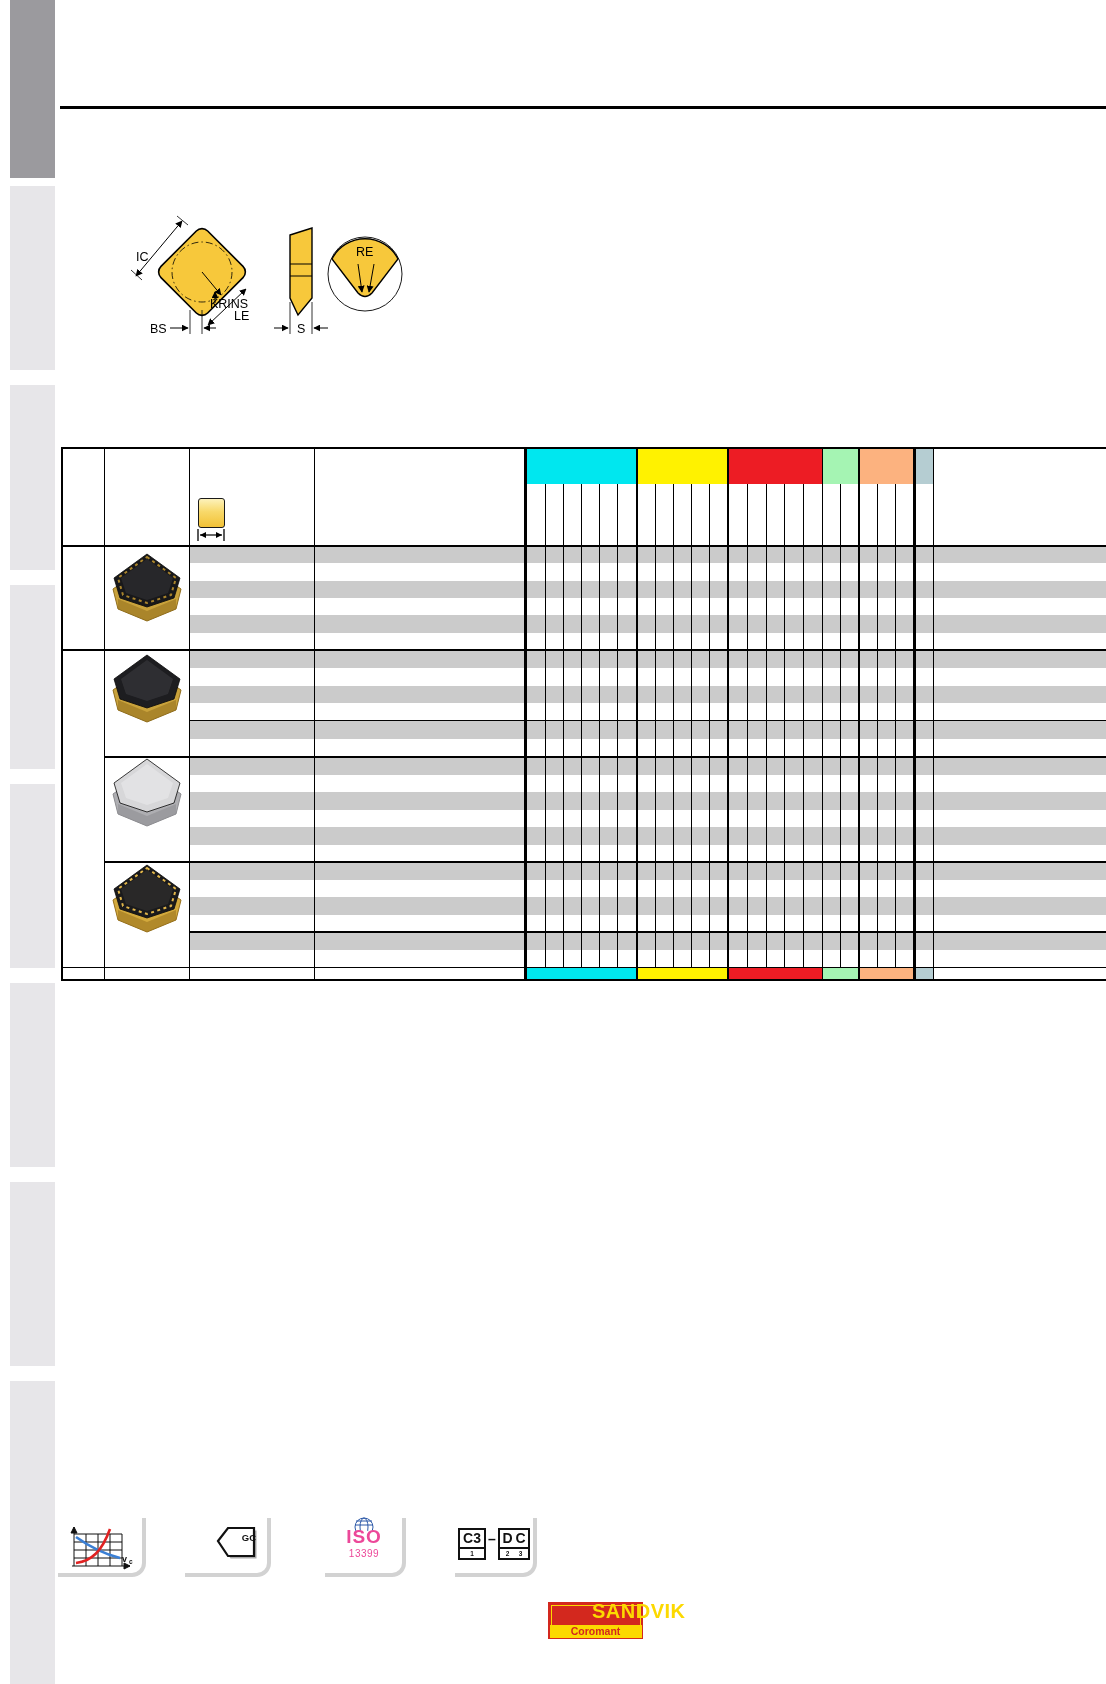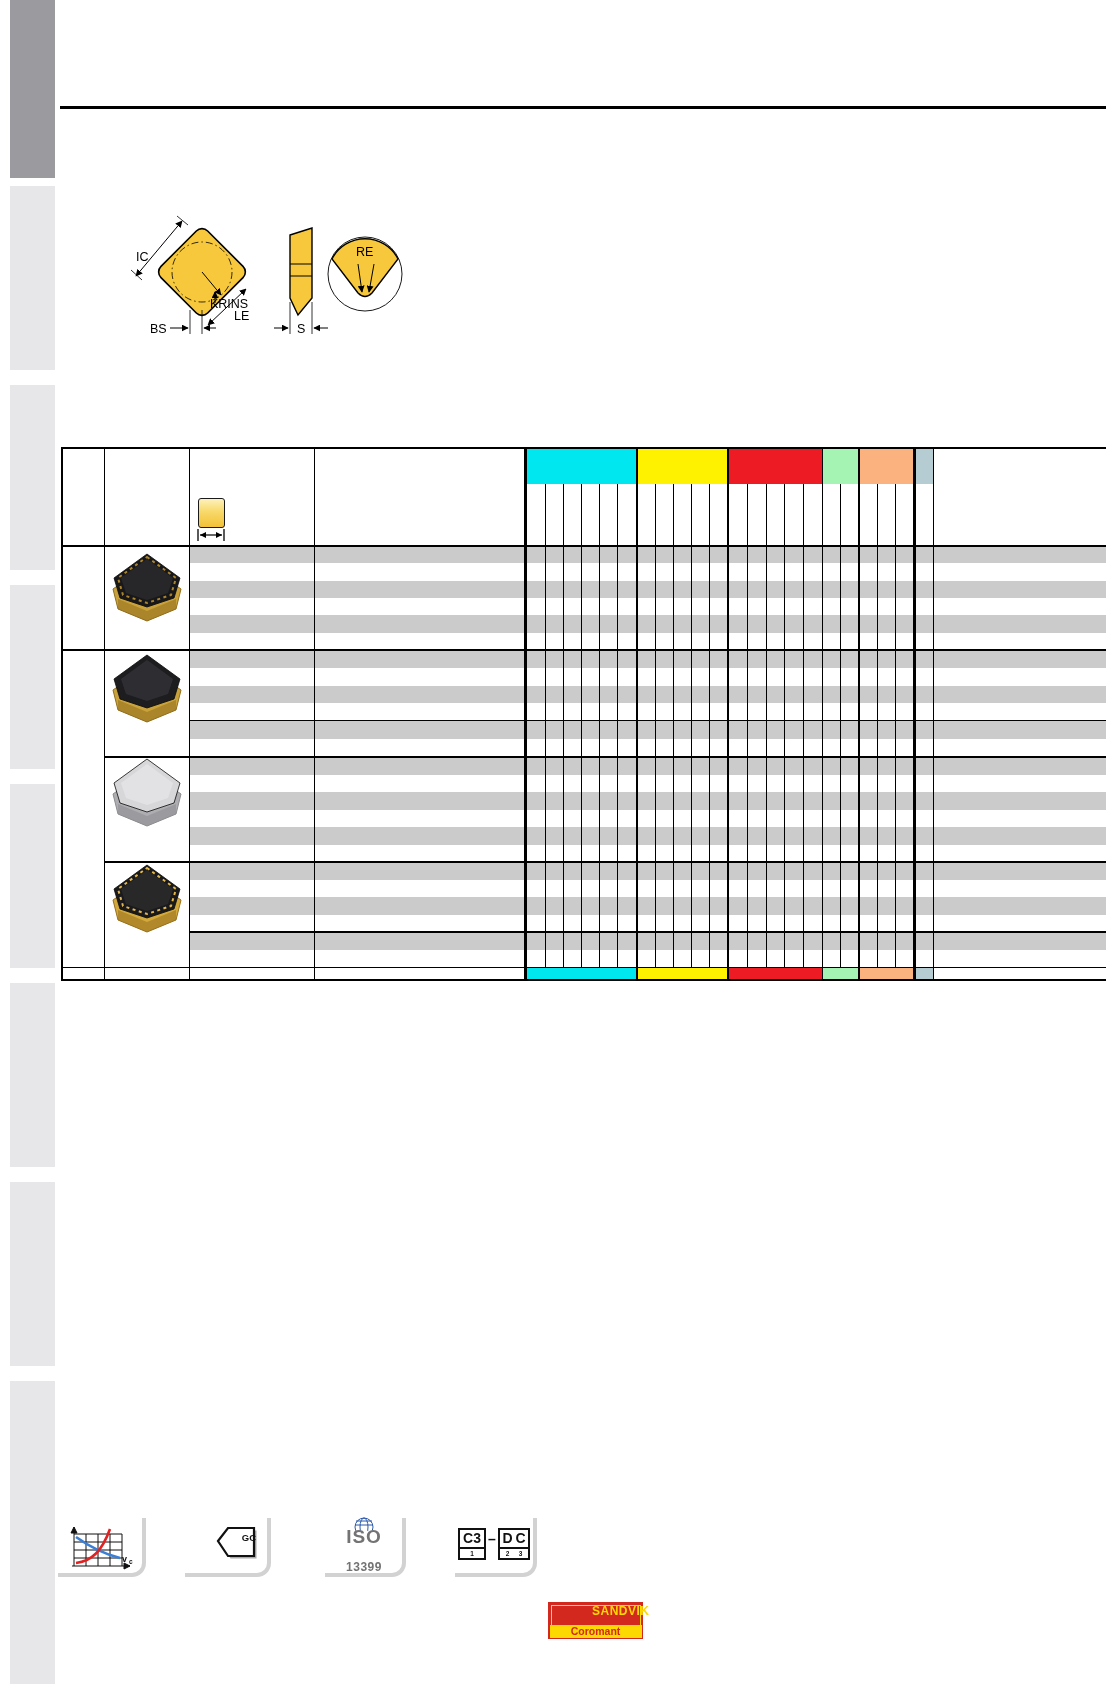--- a/index.html
+++ b/index.html
@@ -18,34 +18,34 @@
   #tbl-stripes,#tbl-bands,#tbl-lines,#tbl-cells{position:absolute;left:0;top:0;}
   
   #hdr-icon{left:196px;top:497px;width:30px;height:46px;}
   #hdr-icon .sq{position:absolute;left:2px;top:1px;width:25px;height:28px;border:1.6px solid #1a1a1a;border-radius:3px;
      background:linear-gradient(180deg,#fdf2bb 0%,#f8d96a 45%,#f2c136 100%);}
   
   .insert-svg{position:absolute;width:80px;height:76px;}
   
   .tile{position:absolute;height:55px;border-right:4px solid #d2d2d2;border-bottom:4px solid #d2d2d2;border-bottom-right-radius:14px;}
   #gc-label{position:absolute;left:0;top:10px;width:34px;text-align:right;font-size:9.5px;font-weight:bold;color:#111;}
-  #iso-box{text-align:center;color:#737373;}
+  #iso-box{text-align:center;color:#ec4899;}
   #iso-globe{display:block;margin:0 auto -2px auto;}
   #iso-line1{font-size:19px;font-weight:900;letter-spacing:1px;line-height:16px;}
-  #iso-line2{font-size:12px;font-weight:bold;letter-spacing:.5px;margin-top:15px;}
+  #iso-line2{font-size:10px;font-weight:normal;letter-spacing:.5px;margin-top:3px;}
   
   .code-box{position:absolute;border:2px solid #111;background:#fff;color:#111;font-weight:bold;text-align:center;}
   .code-main{font-size:14px;line-height:17px;height:17px;}
   .code-sub{font-size:6.5px;line-height:9px;height:9px;border-top:2px solid #111;}
   #code-dash{position:absolute;font-size:14px;font-weight:bold;color:#111;}
   
   #logo{left:548px;top:1602px;width:95px;height:37px;background:#d3281e;padding:0;}
   #logo .inner{position:absolute;left:2.5px;top:2.5px;right:2.5px;bottom:2.5px;border:1.6px solid #fcd900;}
   #logo .sandvik{position:absolute;left:0;right:0;top:0;height:17px;color:#fcd900;font-weight:bold;
-     font-size:12px;letter-spacing:.5px;text-align:right;line-height:18px;font-stretch:condensed;padding-left:44px;}
+     font-size:20px;letter-spacing:.5px;text-align:right;line-height:18px;font-stretch:condensed;padding-left:44px;}
   #logo .cor-bar{position:absolute;left:1.5px;right:1.5px;bottom:1.5px;height:12.5px;background:#fcd900;color:#d3281e;
      font-weight:bold;font-size:10.5px;text-align:center;line-height:12.5px;}
   text{font-family:"Liberation Sans",sans-serif;}
 </style>
 </head>
 <body>
 
 <div class="side-block" style="top:0;height:178px;background:#9b9a9e;"></div>
 <div class="side-block" style="top:186px;height:184px;background:#e7e6e9;"></div>
 <div class="side-block" style="top:385px;height:185px;background:#e7e6e9;"></div>

